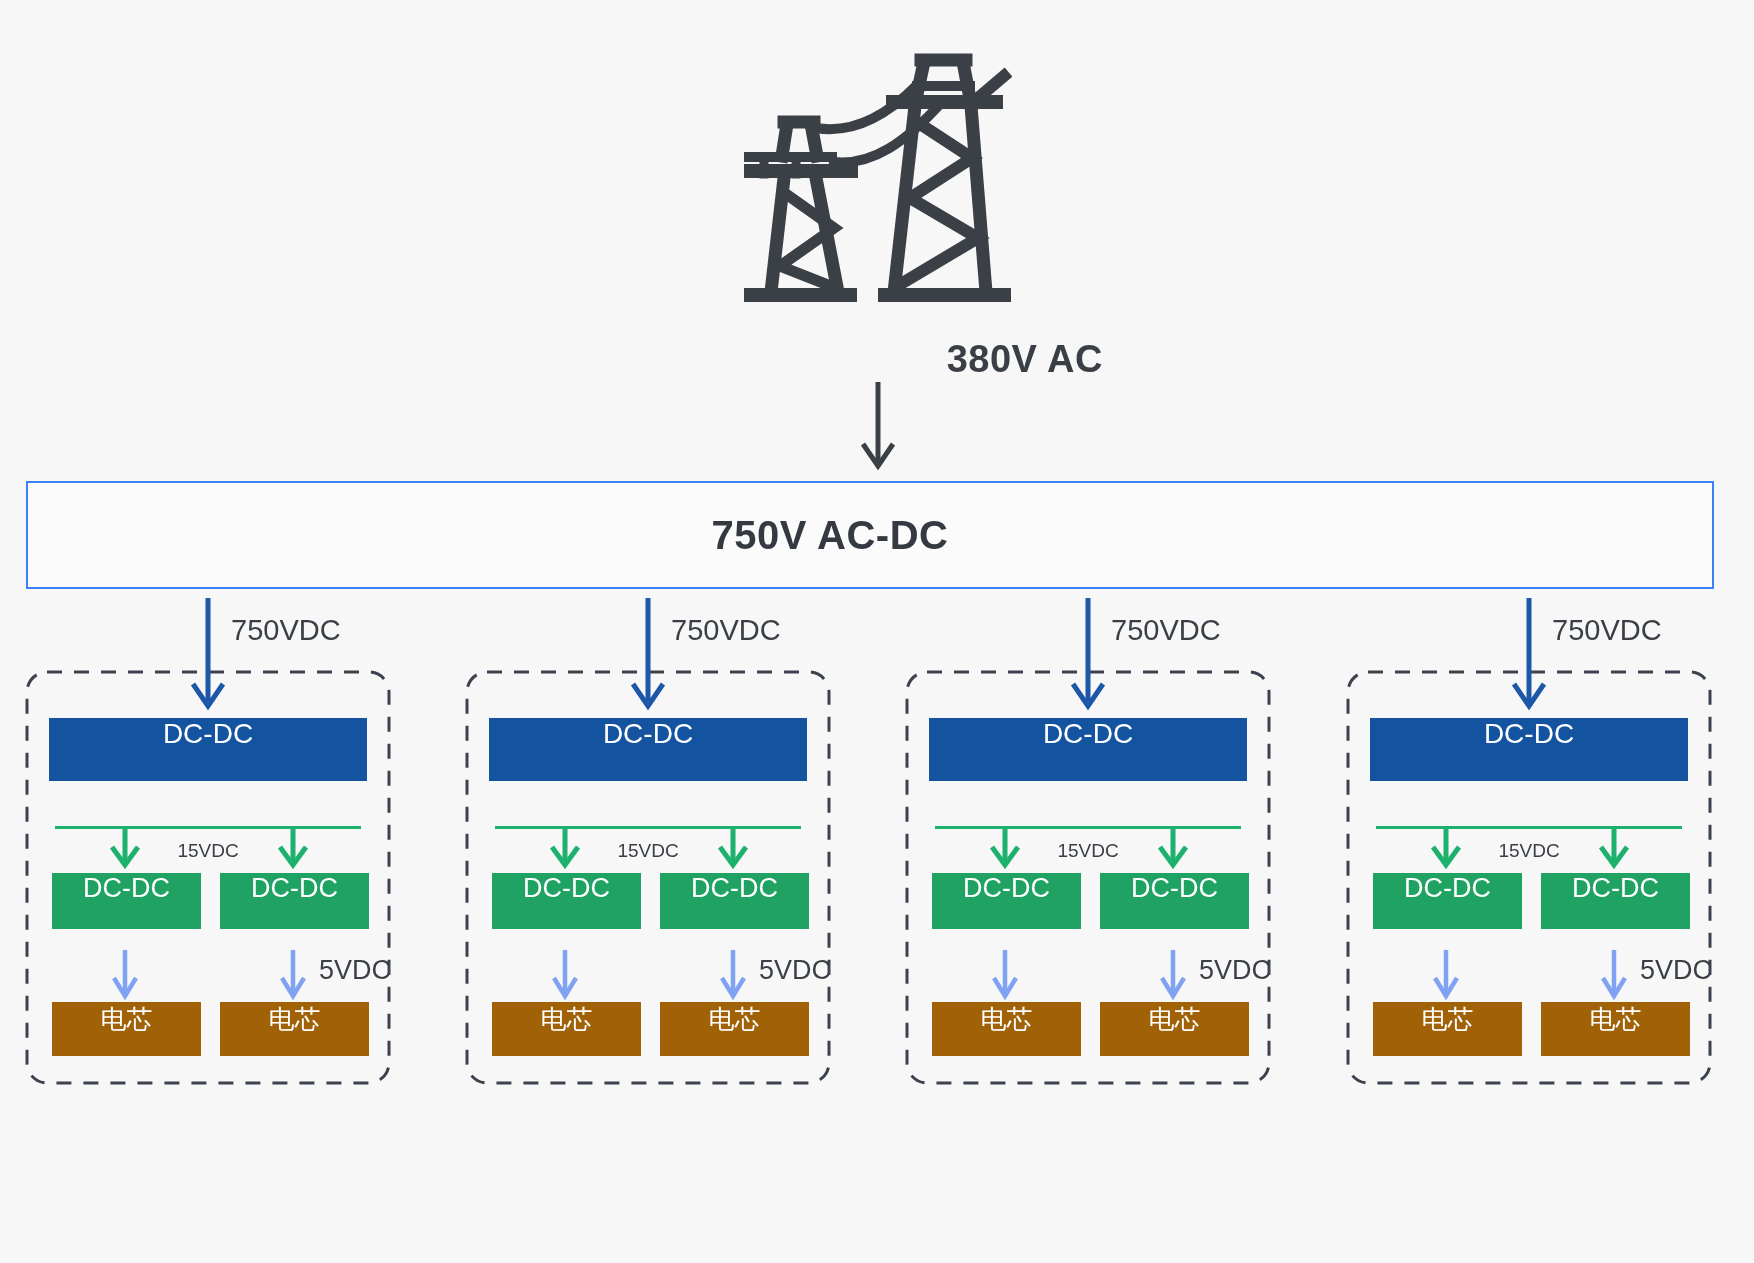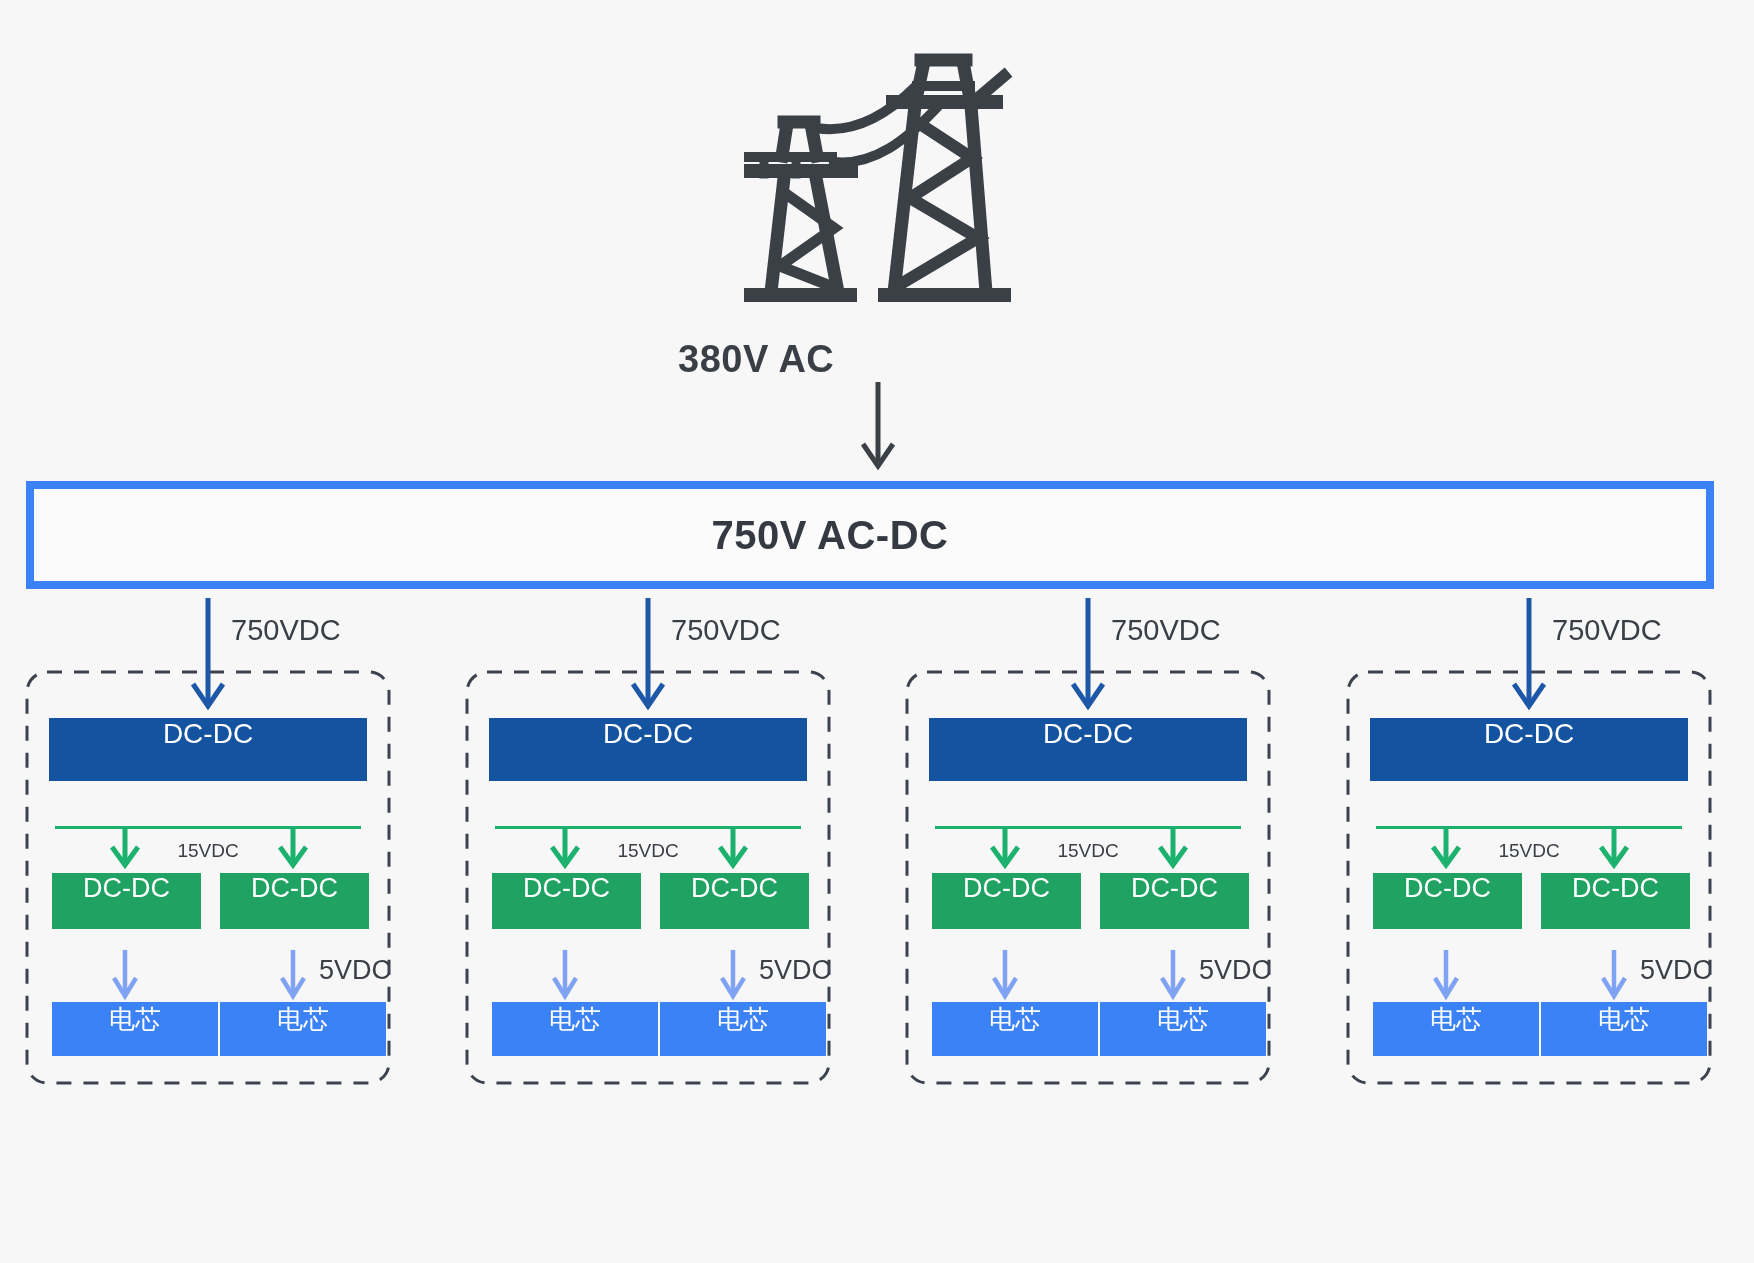--- a/index.html
+++ b/index.html
@@ -11,32 +11,32 @@
     position: relative;
     width: 1754px; height: 1263px;
     background: #f7f7f8;
     overflow: hidden;
   }
   .abs { position: absolute; }
 
   
   .tower-svg { left: 744px; top: 38px; }
   .src-label {
-    left: 678px; top: 338px; width: 400px;
-    text-align: left;
+    left: 703px; top: 338px; width: 400px;
+    text-align: right;
     font-size: 38px; font-weight: bold; color: #3a3f46;
     letter-spacing: 0.5px;
   }
   .top-arrow { left: 859px; top: 382px; }
 
   .acdc-box {
     left: 26px; top: 481px; width: 1688px; height: 108px;
     box-sizing: border-box;
     background: #fbfbfc;
-    border: 8px solid #3b82f6;
+    border: 2px solid #3b82f6;
     display: flex; align-items: center; justify-content: center;
   }
   .acdc-box span {
     font-size: 40px; font-weight: bold; color: #353a42;
     letter-spacing: 0.5px;
     position: relative; left: -40px;
   }
 
   
   .branch { position: absolute; top: 598px; width: 366px; height: 470px; }
@@ -47,21 +47,21 @@
   .lbl-mid { left: 0; top: 242px; width: 366px; text-align: center; font-size: 19px; }
   .lbl-out { left: 0; top: 357px; width: 366px; text-align: right; font-size: 27px; }
 
   .box {
     position: absolute; box-sizing: border-box;
     display: flex; align-items: flex-start; justify-content: center;
     color: #ffffff;
   }
   .box.blue  { left: 24px; top: 120px; width: 318px; height: 63px; background: #14539f; font-size: 28px; }
   .box.green { top: 275px; width: 149px; height: 56px; background: #20a263; font-size: 27px; }
-  .box.cell  { top: 404px; width: 166px; height: 54px; background: #3b82f6; font-size: 26px; }
+  .box.cell  { top: 404px; width: 149px; height: 54px; background: #a16207; font-size: 26px; }
   .pos-l { left: 27px; }
   .pos-r { left: 195px; }
 
   .hline { position: absolute; left: 30px; top: 228px; width: 306px; height: 3px; background: #1db16e; }
   .arr-g { position: absolute; top: 229px; }
   .arr-g.g-l { left: 83px; }
   .arr-g.g-r { left: 251px; }
   .arr-c { position: absolute; top: 352px; }
   .arr-c.c-l { left: 86px; }
   .arr-c.c-r { left: 254px; }

